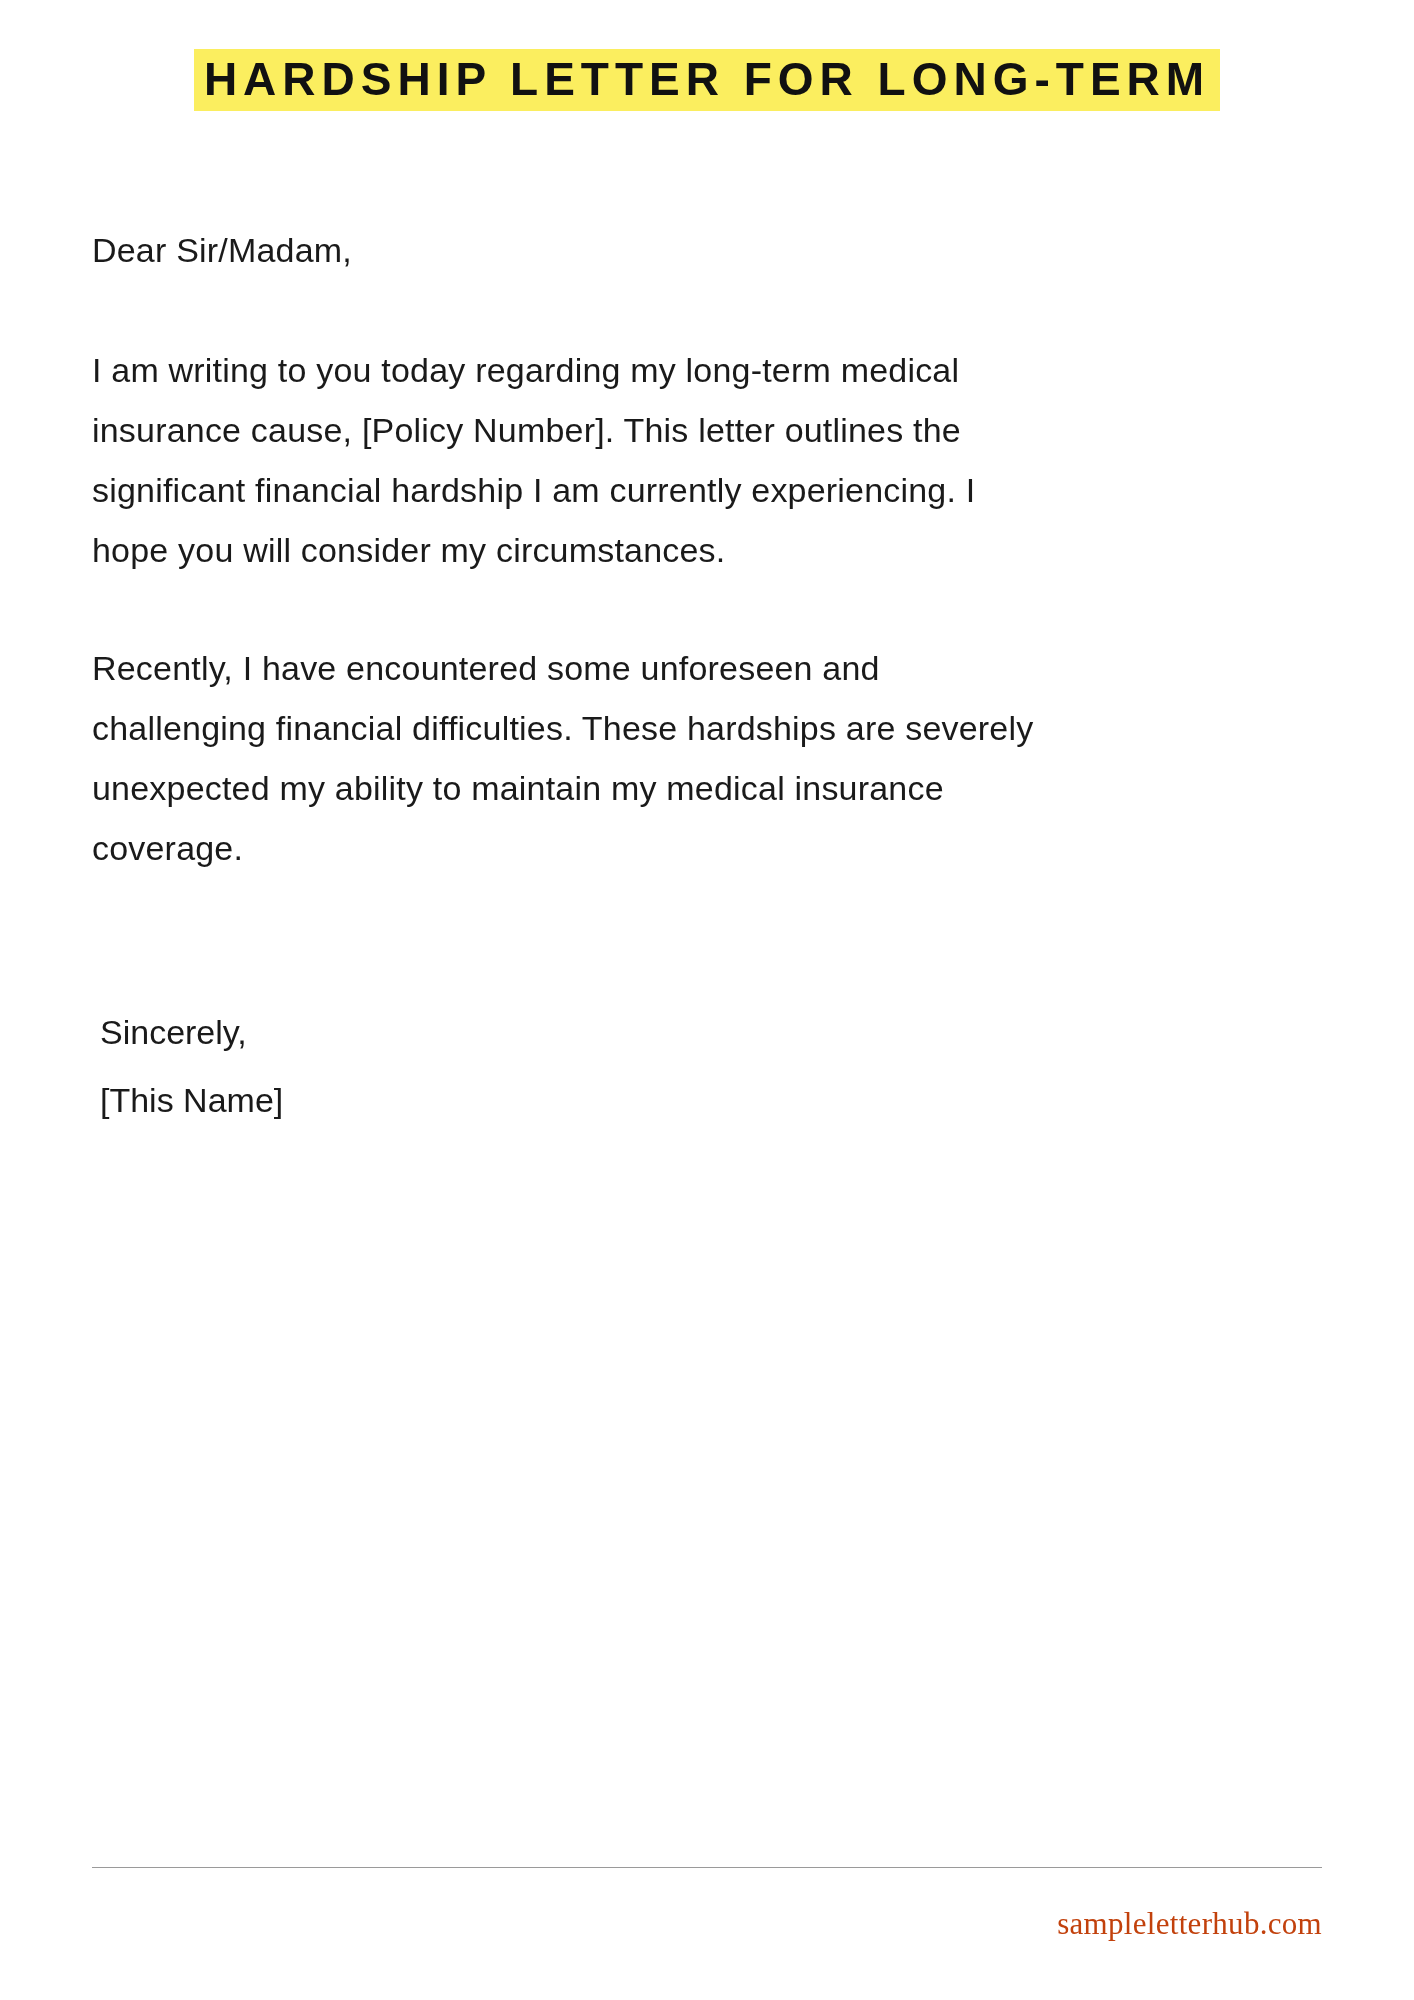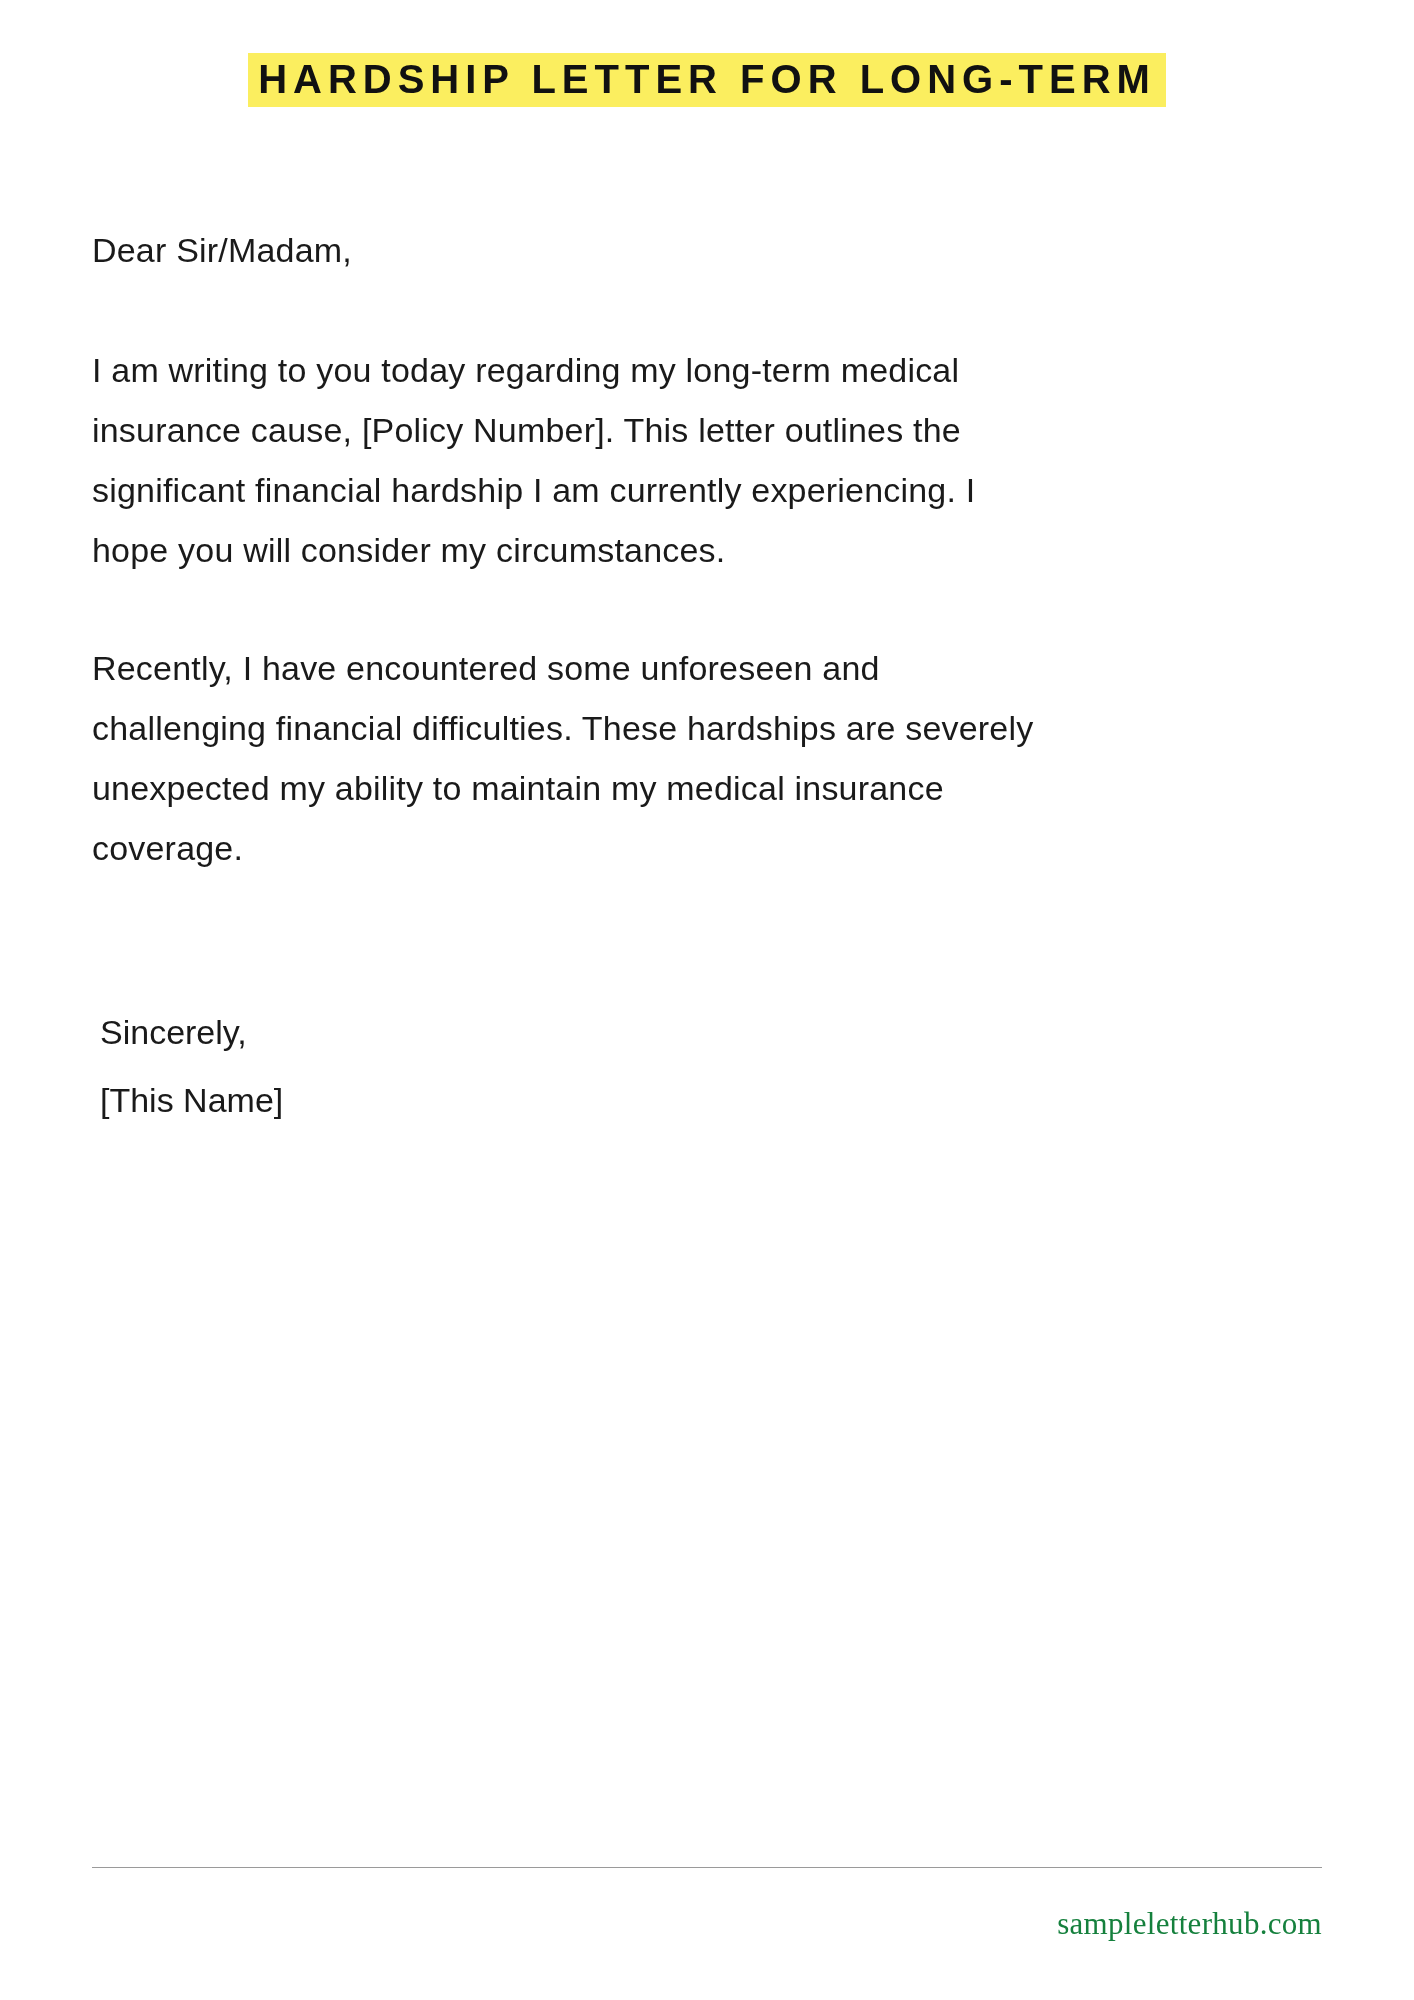--- a/index.html
+++ b/index.html
@@ -26,21 +26,21 @@
   .title-block {
     padding-top: 44px;
     text-align: center;
     width: 1104px;
     margin: 0 auto;
   }
   .title-line {
     display: block;
     font-family: "Liberation Sans Narrow", "Liberation Sans", sans-serif;
     font-weight: bold;
-    font-size: 40px;
+    font-size: 46px;
     line-height: 70px;
     letter-spacing: 6px;
     color: #111111;
     text-transform: uppercase;
     white-space: nowrap;
   }
   .title-line > span {
     background-color: #fbee5f;
     padding: 4px 10px 6px 10px;
     box-decoration-break: clone;
@@ -85,21 +85,21 @@
     width: 100%;
     height: 1px;
     background: #9a9a9a;
     margin-bottom: 38px;
   }
   .footer-text {
     text-align: right;
     font-family: "Liberation Serif", "DejaVu Serif", serif;
     font-size: 31px;
     line-height: 36px;
-    color: #15803d;
+    color: #c2410c;
     letter-spacing: 0.3px;
   }
 </style>
 </head>
 <body>
 
 <div class="page">
 
   <div class="title-block">
     <div class="title-line"><span>HARDSHIP LETTER FOR LONG-TERM</span></div>

